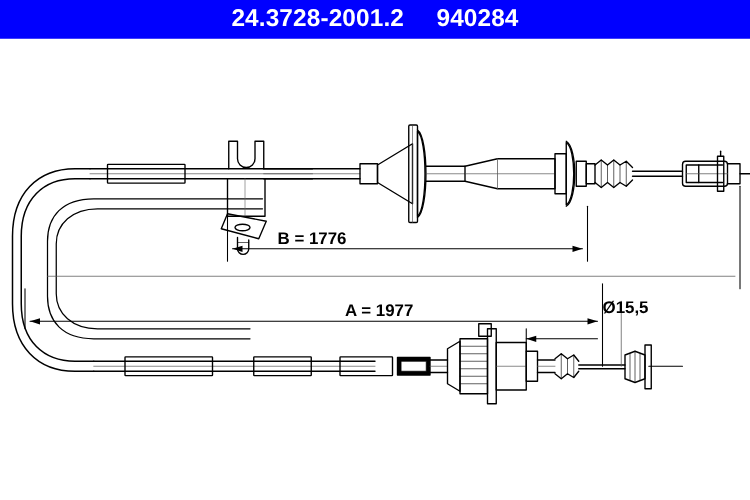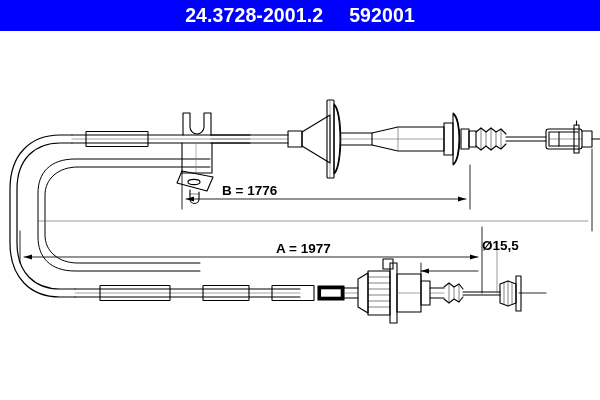--- a/index.html
+++ b/index.html
@@ -63,21 +63,21 @@
     fill: #000000;
   }
 </style>
 </head>
 <body>
 
 <div id="page">
 
   <div id="header-banner">
     <span class="htxt">24.3728-2001.2</span>
-    <span class="htxt">592001</span>
+    <span class="htxt">940284</span>
   </div>
 
   <div id="drawing-area">
     <svg id="drawing-svg" viewBox="0 0 600 369" xmlns="http://www.w3.org/2000/svg">
 
       <g fill="none" stroke="#000000" stroke-width="1.1" stroke-linecap="round" stroke-linejoin="round">
 
         <g stroke-width="1.2">
           <path d="M 72,104 L 60,104 C 30,104 10,124 10,158 L 10,212 C 10,246 30,266 60,266 L 75,266"></path>
           <path d="M 72,112 L 60,112 C 35,112 17,128 17,158 L 17,212 C 17,242 35,258 60,258 L 75,258"></path>

